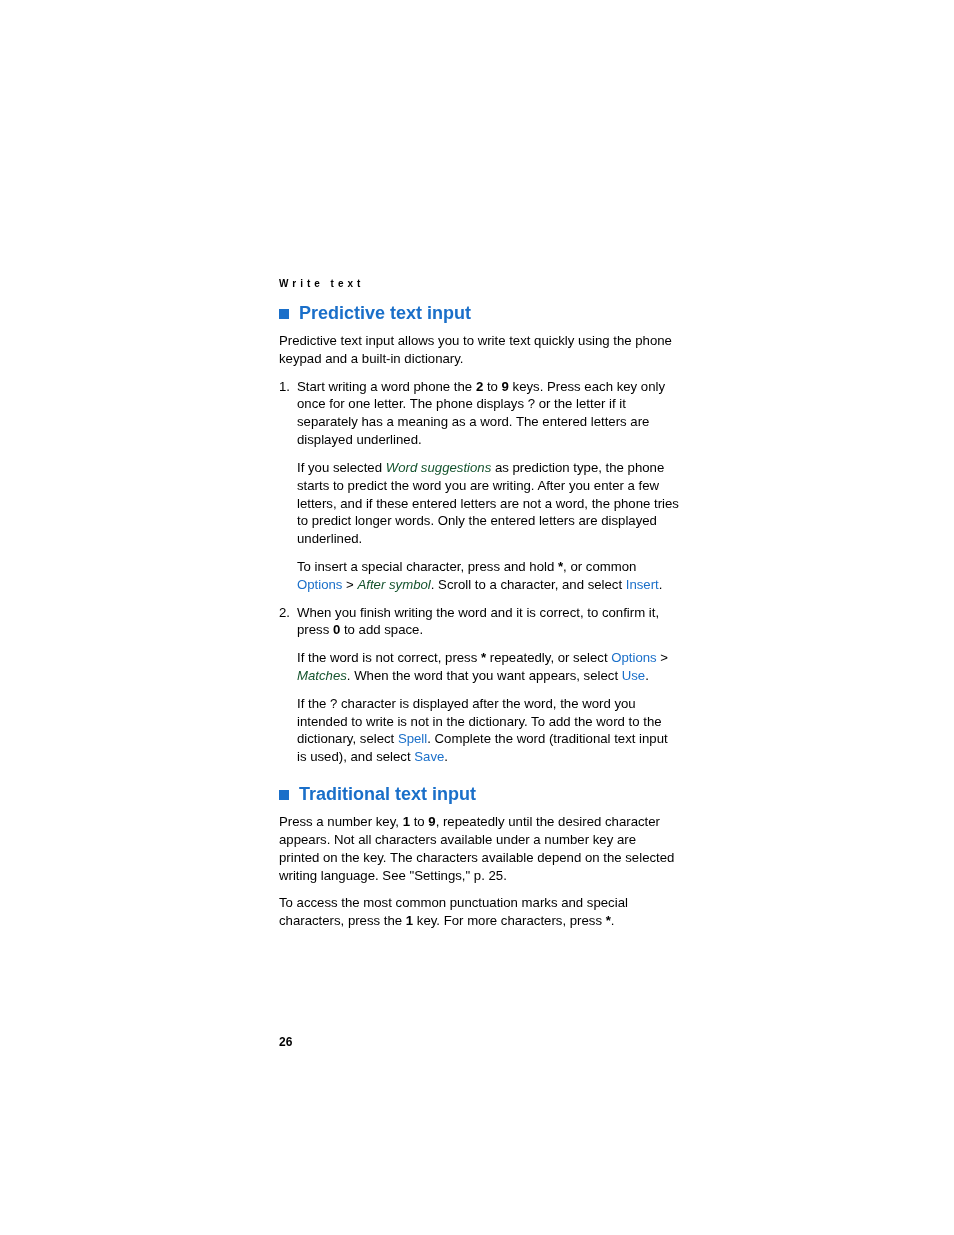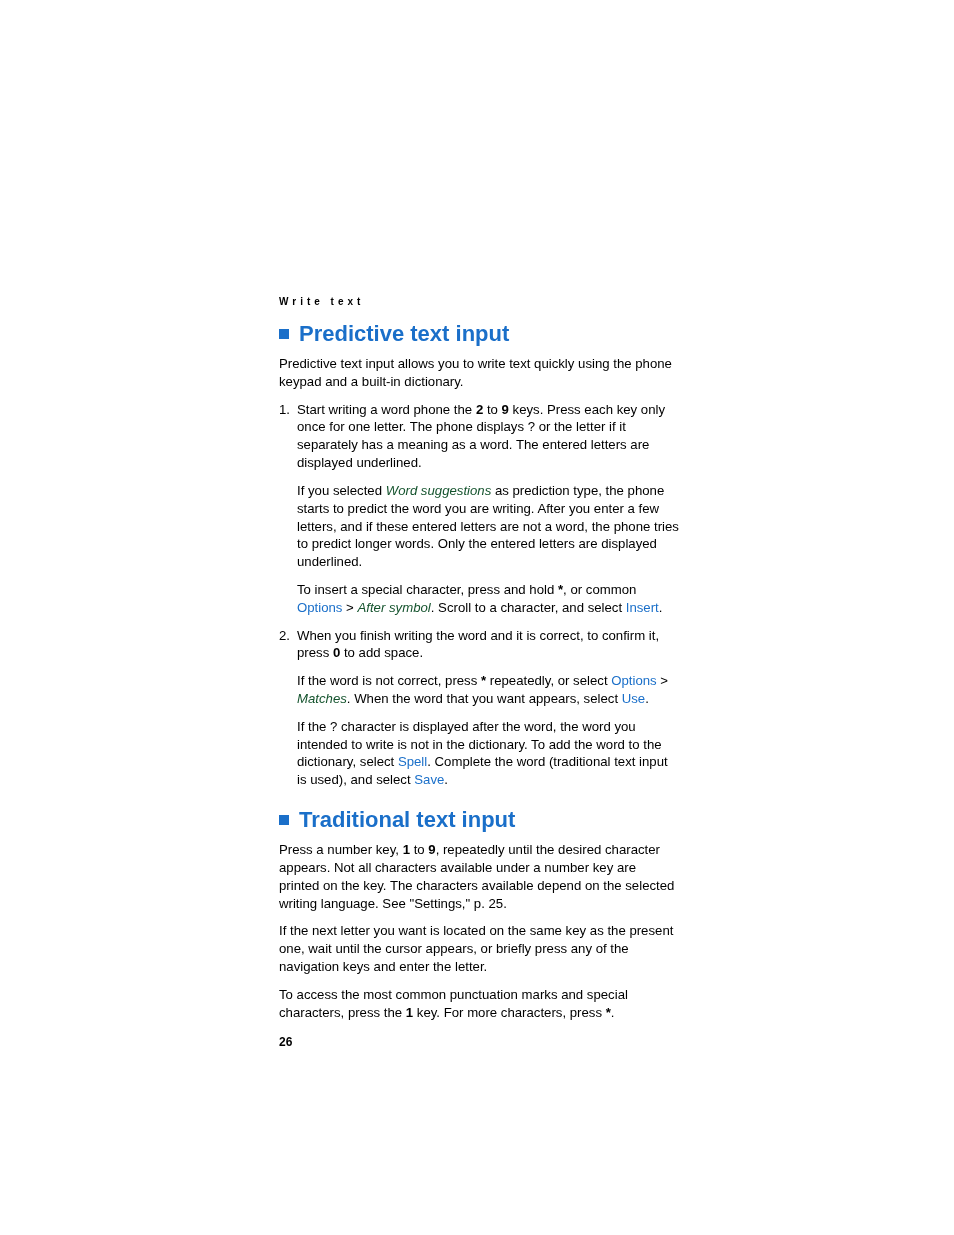--- a/index.html
+++ b/index.html
@@ -9,21 +9,20 @@
     background: #fff;
     font-family: "Segoe UI", Tahoma, Arial, sans-serif;
     color: #000;
     position: relative;
   }
   .page {
     position: absolute;
     left: 279px;
     top: 278px;
     width: 400px;
-    margin-top: 18px;
   }
   .header-label {
     font-size: 10px;
     font-weight: bold;
     letter-spacing: 4px;
     text-transform: none;
     margin-bottom: 14px;
   }
   .section-heading {
     display: flex;
@@ -32,21 +31,21 @@
   }
   .bullet {
     width: 10px;
     height: 10px;
     background: #1a6fc9;
     margin-right: 10px;
     flex-shrink: 0;
   }
   .heading-text {
     color: #1a6fc9;
-    font-size: 22px;
+    font-size: 18px;
     font-weight: 600;
   }
   .para {
     font-size: 13.2px;
     line-height: 1.35;
     margin-bottom: 10px;
   }
   ol {
     list-style: none;
     counter-reset: item;
@@ -124,21 +123,20 @@
   <div class="section2">
     <div class="section-heading">
       <span class="bullet"></span>
       <span class="heading-text">Traditional text input</span>
     </div>
 
     <p class="para">
       <span>Press a number key, </span><span class="bold">1</span><span> to </span><span class="bold">9</span><span>, repeatedly until the desired character appears. Not all characters available under a number key are printed on the key. The characters available depend on the selected writing language. See "Settings," p. 25.</span>
     </p>
 
-    <p class="para">If the next letter you want is located on the same key as the present one, wait until the cursor appears, or briefly press any of the navigation keys and enter the letter.</p>
 
     <p class="para">
       <span>To access the most common punctuation marks and special characters, press the </span><span class="bold">1</span><span> key. For more characters, press </span><span class="bold">*</span><span>.</span>
     </p>
   </div>
 
 </div>
 
 <div class="page-number">26</div>
 

